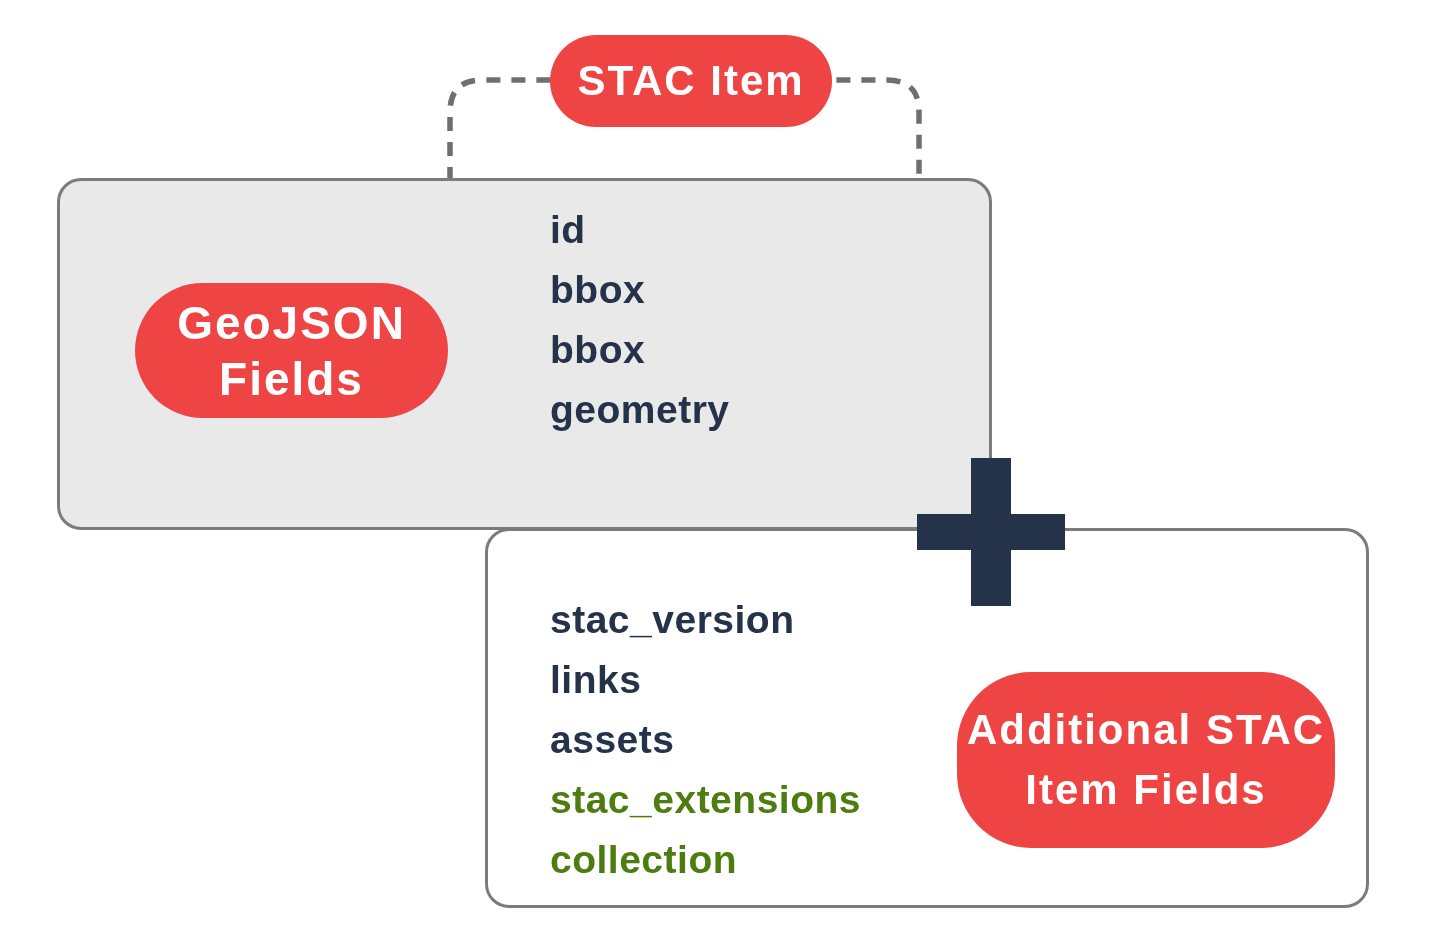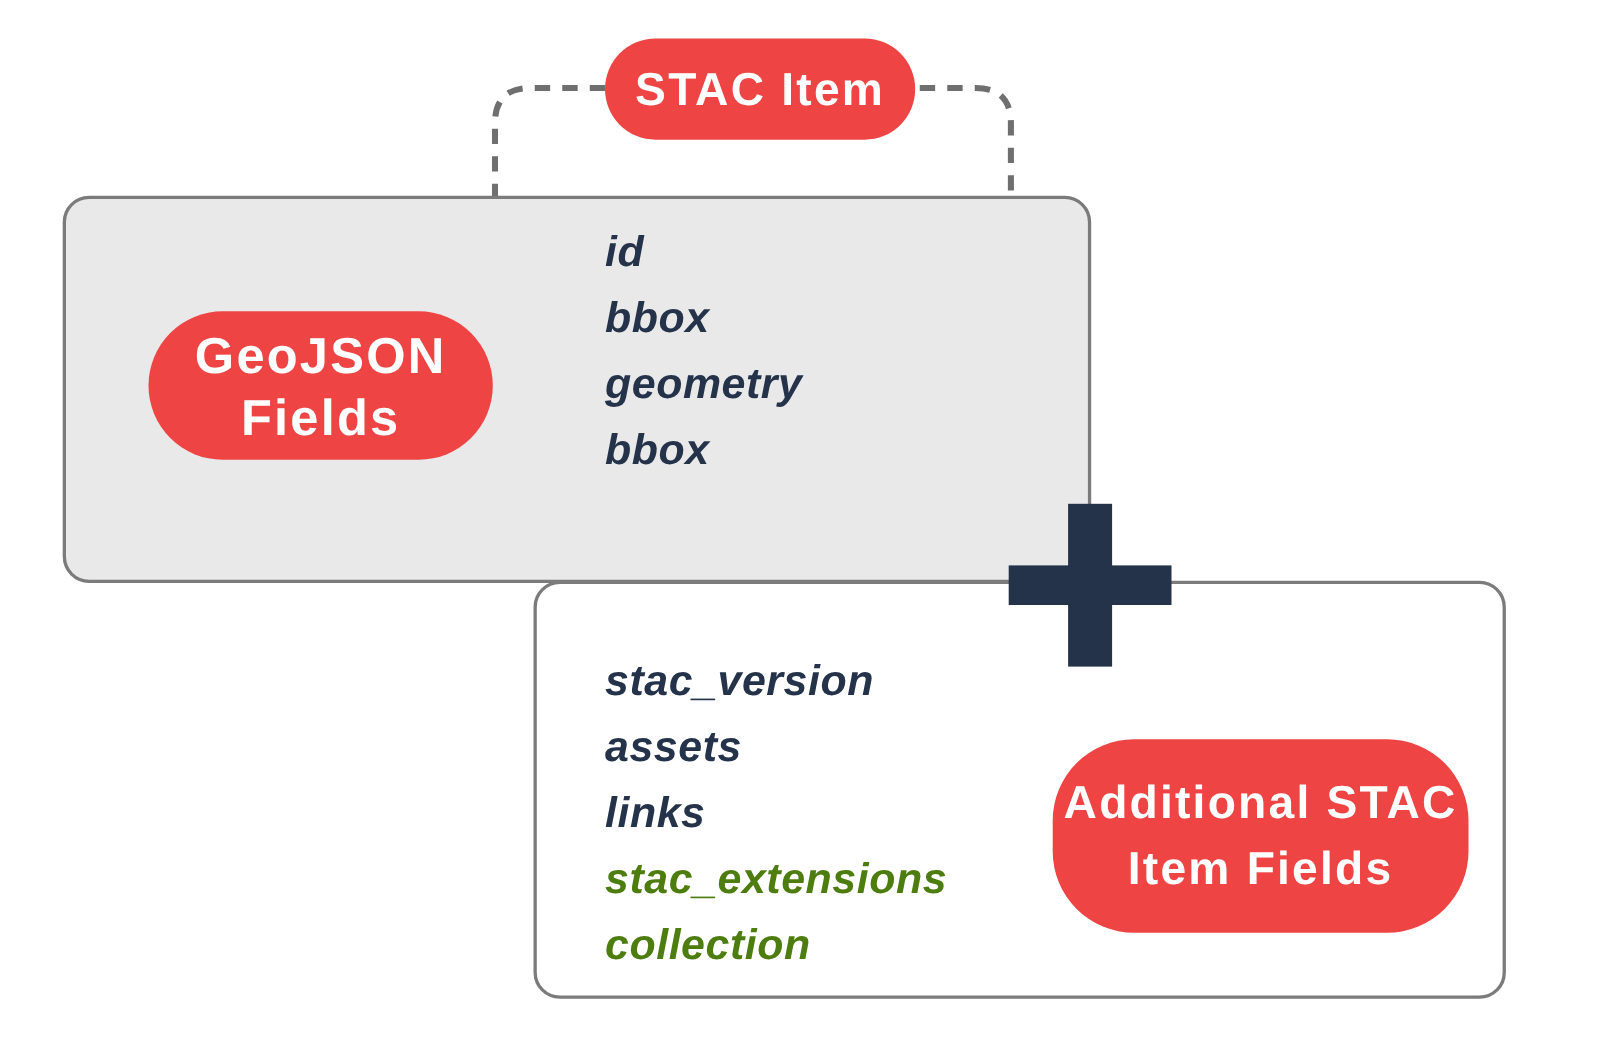--- a/index.html
+++ b/index.html
@@ -88,21 +88,20 @@
     font-weight: 700;
     color: #24334a;
     letter-spacing: 0.5px;
   }
   .field-list-geojson { top: 200px; }
   .field-list-stac { top: 590px; }
   .field-line {
     height: 60px;
     line-height: 60px;
     white-space: nowrap;
-    font-style: italic;
   }
   .field-line.muted { color: #4d7c0f; }
   .plus-icon {
     position: absolute;
     left: 917px;
     top: 458px;
     width: 148px;
     height: 148px;
   }
   .plus-icon .bar-v {
@@ -145,28 +144,28 @@
   </div>
 
   <div class="pill pill-geojson">
     <span>GeoJSON</span>
     <span>Fields</span>
   </div>
 
   <div class="field-list field-list-geojson">
     <div class="field-line">id</div>
     <div class="field-line">bbox</div>
+    <div class="field-line">bbox</div>
     <div class="field-line">geometry</div>
-    <div class="field-line">bbox</div>
   </div>
 
   <div class="field-list field-list-stac">
     <div class="field-line">stac_version</div>
+    <div class="field-line">links</div>
     <div class="field-line">assets</div>
-    <div class="field-line">links</div>
     <div class="field-line muted">stac_extensions</div>
     <div class="field-line muted">collection</div>
   </div>
 
   <div class="pill pill-additional">
     <span>Additional STAC</span>
     <span>Item Fields</span>
   </div>
 
 </div>

